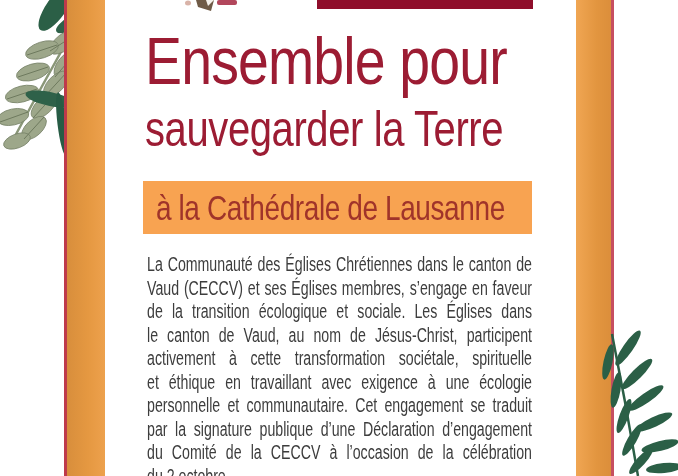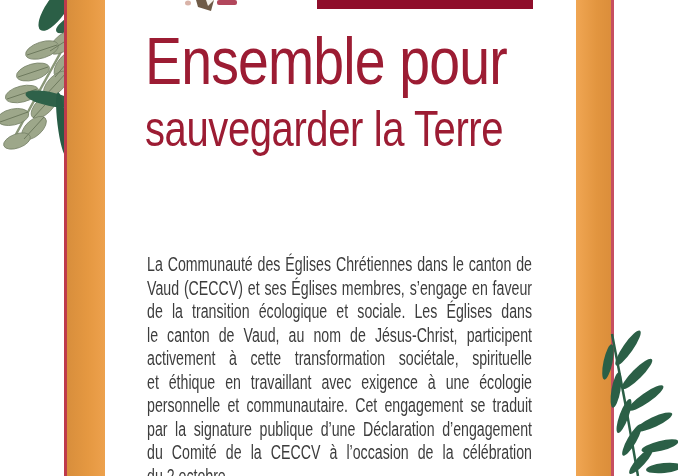--- a/index.html
+++ b/index.html
@@ -137,20 +137,23 @@
   <svg class="logo" width="64" height="12" viewBox="0 0 64 12">
     <ellipse cx="4" cy="3" rx="3" ry="2.5" fill="#d9b3a8"></ellipse>
     <polygon points="12,0 30,0 27,11 14,7" fill="#6f5a46"></polygon>
     <polygon points="22,0 30,0 24,6" fill="#f3efe9"></polygon>
     <rect x="33" y="0" width="20" height="5" rx="2" fill="#a42740" opacity="0.85"></rect>
   </svg>
 
   <div class="title1">Ensemble pour</div>
   <div class="title2">sauvegarder la Terre</div>
 
+  <div class="banner">
+    <span class="banner-text">à la Cathédrale de Lausanne</span>
+  </div>
 
   <div class="body-wrap">
       <div class="body-line">La Communauté des Églises Chrétiennes dans le canton de</div>
       <div class="body-line">Vaud (CECCV) et ses Églises membres, s’engage en faveur</div>
       <div class="body-line">de la transition écologique et sociale. Les Églises dans</div>
       <div class="body-line">le canton de Vaud, au nom de Jésus-Christ, participent</div>
       <div class="body-line">activement à cette transformation sociétale, spirituelle</div>
       <div class="body-line">et éthique en travaillant avec exigence à une écologie</div>
       <div class="body-line">personnelle et communautaire. Cet engagement se traduit</div>
       <div class="body-line">par la signature publique d’une Déclaration d’engagement</div>

